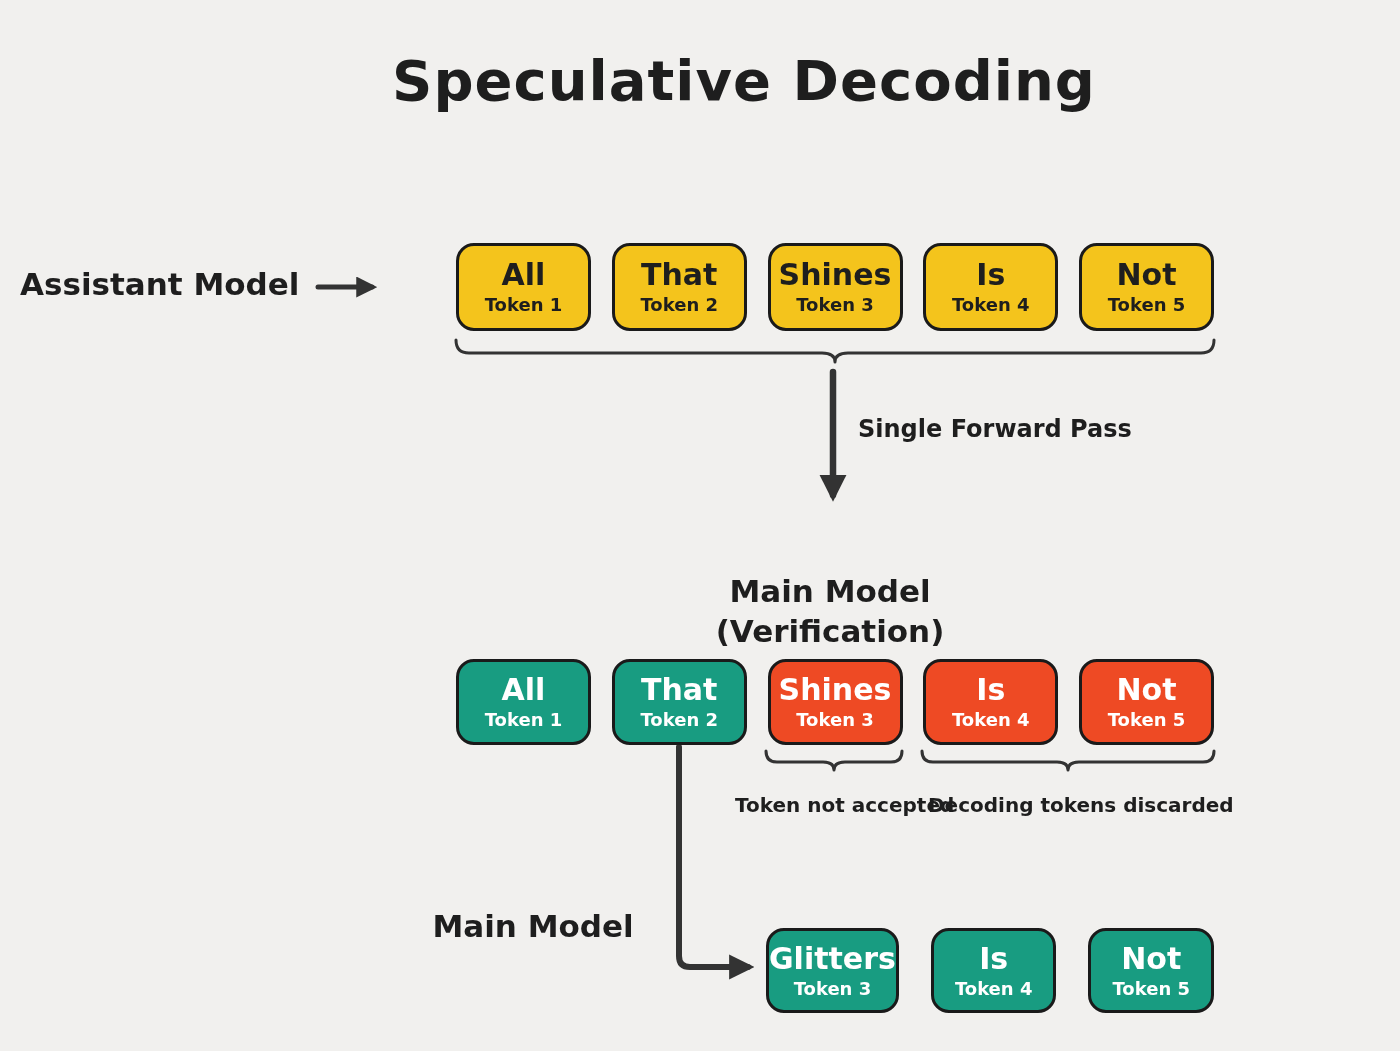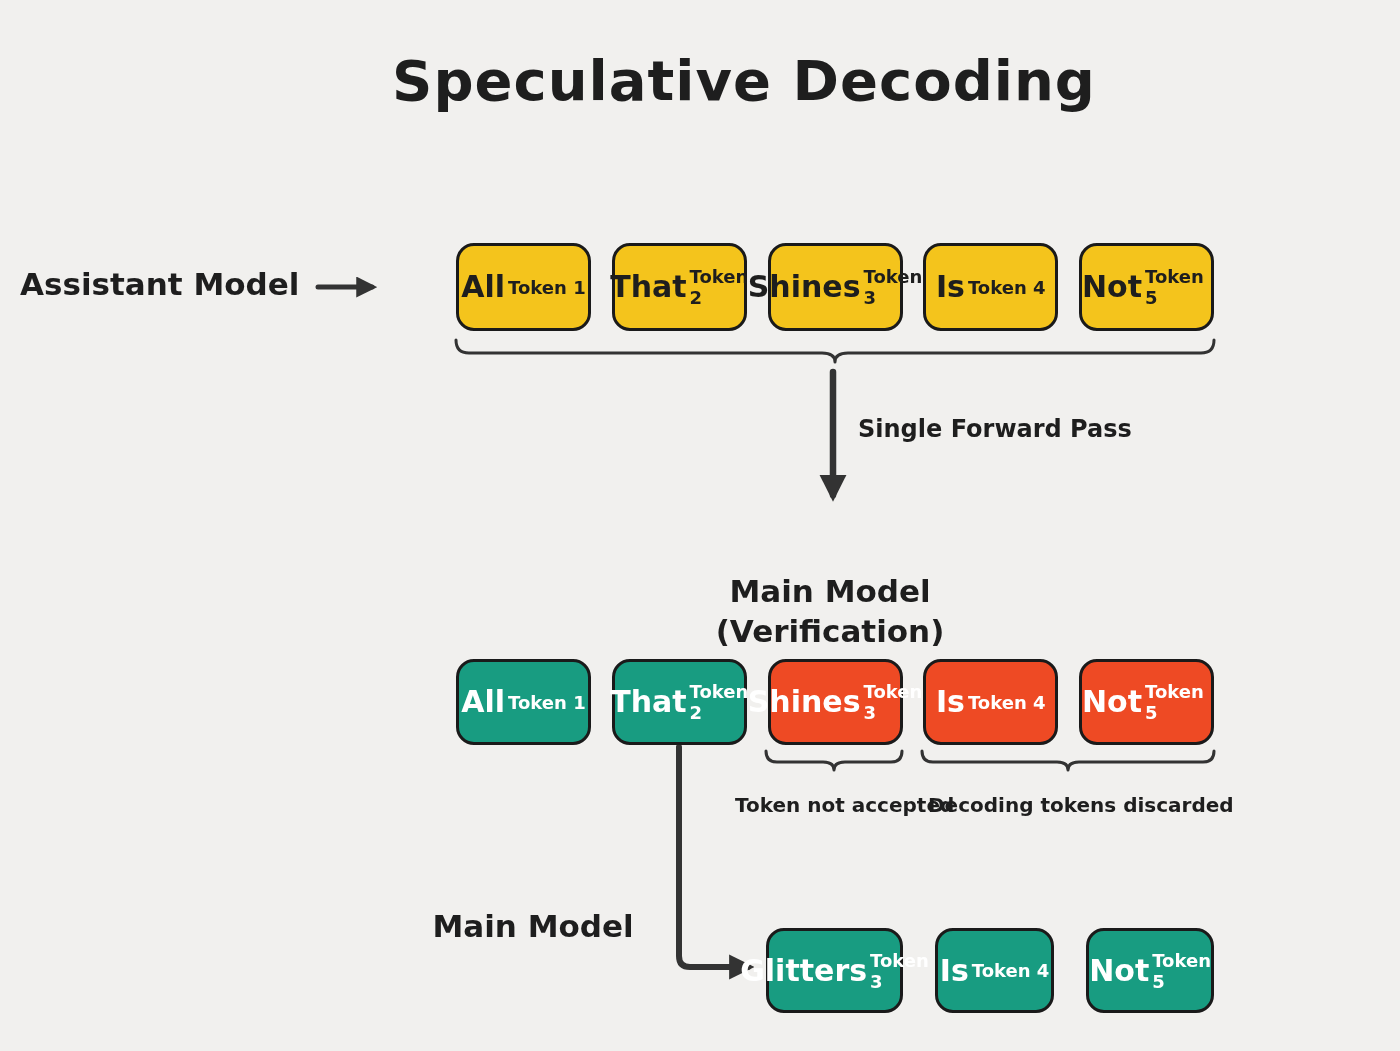--- a/index.html
+++ b/index.html
@@ -51,21 +51,21 @@
   }
   .row-assistant{left:456px;top:243px;width:758px;height:88px;}
   .row-verify{left:456px;top:659px;width:758px;height:86px;}
   .row-auto{left:766px;top:928px;width:448px;height:85px;gap:32px;}
 
   .token{
     width:135px;height:100%;
     border:3.5px solid var(--token_border,#1A1A1A);
     border-radius:18px;
     box-sizing:border-box;
-    display:flex;flex-direction:row;
+    display:flex;flex-direction:column;
     align-items:center;justify-content:center;
     gap:3px;
   }
   .row-auto .token{width:137px;}
   .token-word{font-size:30px;font-weight:800;line-height:32px;}
   .token-sub{font-size:18px;font-weight:700;}
   .token.yellow{background:var(--yellow,#F4C41C);color:var(--dark,#1E1E1E);}
   .token.green{background:var(--green,#189C81);color:#ffffff;}
   .token.red{background:var(--red,#EE4A24);color:#ffffff;}
 

